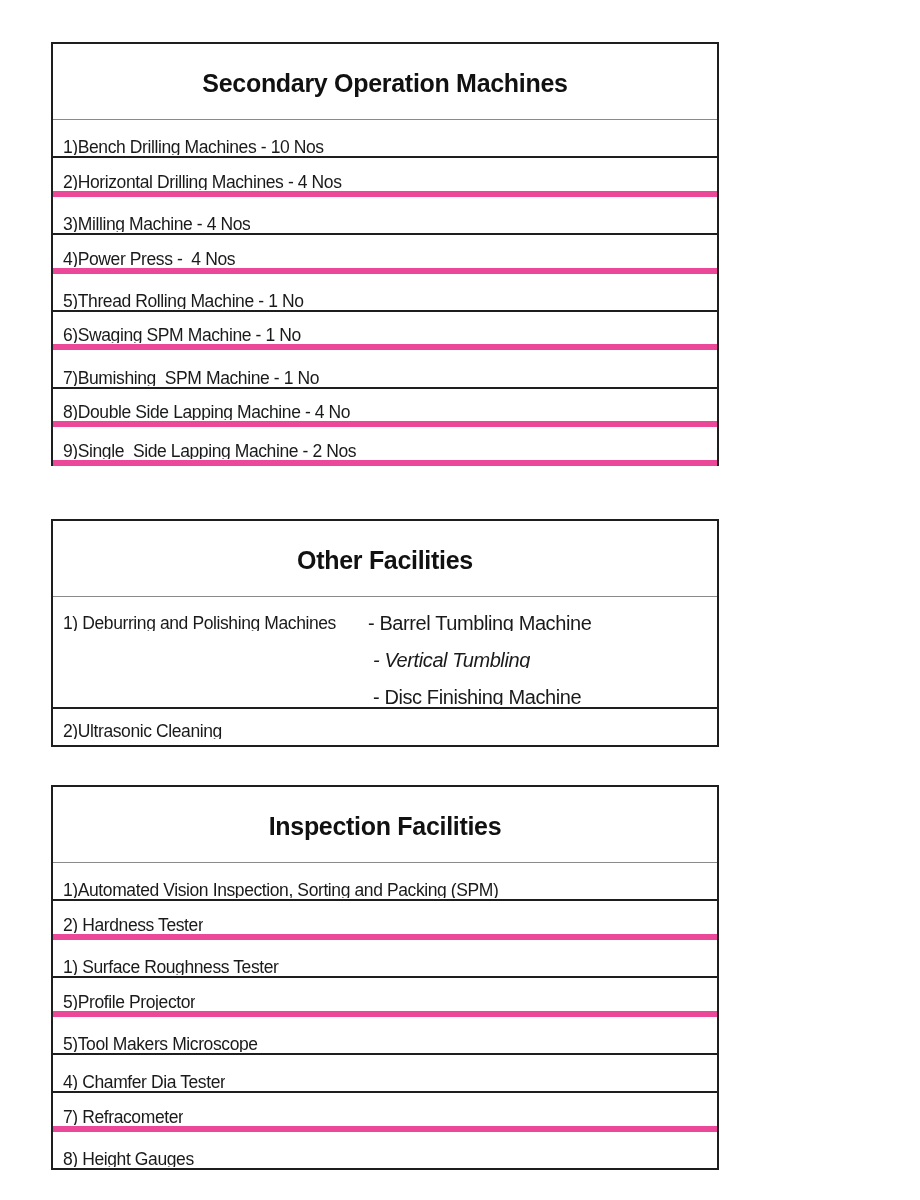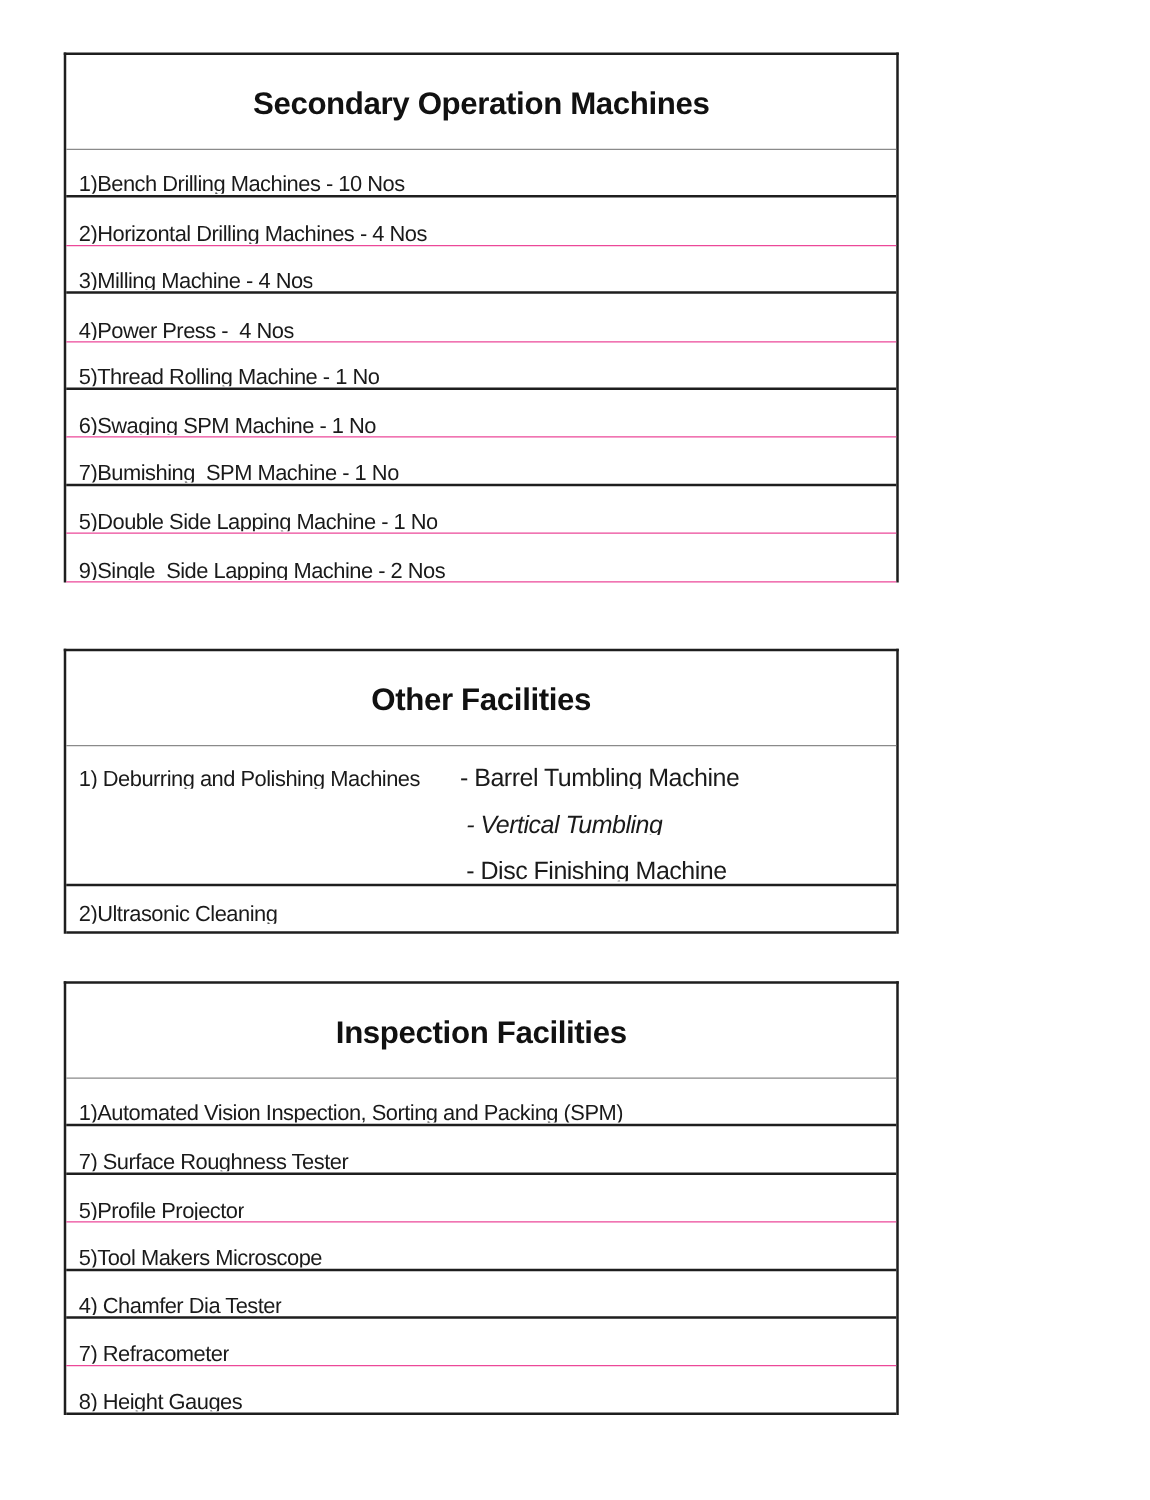--- a/index.html
+++ b/index.html
@@ -40,21 +40,21 @@
       padding-top: 4px;
       margin-left: 0;
     }
     .table-row {
       height: 38.4px;
       box-sizing: border-box;
       position: relative;
       overflow: hidden;
     }
     .table-row.thick { border-bottom: 2px solid #1e1e1e; }
-    .table-row.thin  { border-bottom: 1px solid #ec4899; }
+    .table-row.thin  { border-bottom: 6px solid #ec4899; }
     .row-text {
       position: absolute;
       left: 10px;
       bottom: 1px;
       font-size: 17.5px;
       line-height: 20px;
       height: 18px;
       overflow: hidden;
       white-space: pre;
       letter-spacing: -0.4px;
@@ -110,21 +110,21 @@
   <div class="table-row thick">
       <span class="row-text">5)Thread Rolling Machine - 1 No</span>
     </div>
   <div class="table-row thin">
       <span class="row-text">6)Swaging SPM Machine - 1 No</span>
     </div>
   <div class="table-row thick">
       <span class="row-text">7)Bumishing  SPM Machine - 1 No</span>
     </div>
   <div class="table-row thin">
-      <span class="row-text">5)Double Side Lapping Machine - 1 No</span>
+      <span class="row-text">8)Double Side Lapping Machine - 4 No</span>
     </div>
   <div class="table-row thin">
       <span class="row-text">9)Single  Side Lapping Machine - 2 Nos</span>
     </div>
 </div>
 
 <div class="facility-table" style="top:519px;">
   <div class="table-header">
     <span class="table-title">Other Facilities</span>
   </div>
@@ -139,22 +139,25 @@
     </div>
 </div>
 
 <div class="facility-table" style="top:785px;">
   <div class="table-header">
     <span class="table-title">Inspection Facilities</span>
   </div>
   <div class="table-row thick">
       <span class="row-text">1)Automated Vision Inspection, Sorting and Packing (SPM)</span>
     </div>
+  <div class="table-row thin">
+      <span class="row-text">2) Hardness Tester</span>
+    </div>
   <div class="table-row thick">
-      <span class="row-text">7) Surface Roughness Tester</span>
+      <span class="row-text">1) Surface Roughness Tester</span>
     </div>
   <div class="table-row thin">
       <span class="row-text">5)Profile Projector</span>
     </div>
   <div class="table-row thick">
       <span class="row-text">5)Tool Makers Microscope</span>
     </div>
   <div class="table-row thick">
       <span class="row-text">4) Chamfer Dia Tester</span>
     </div>

